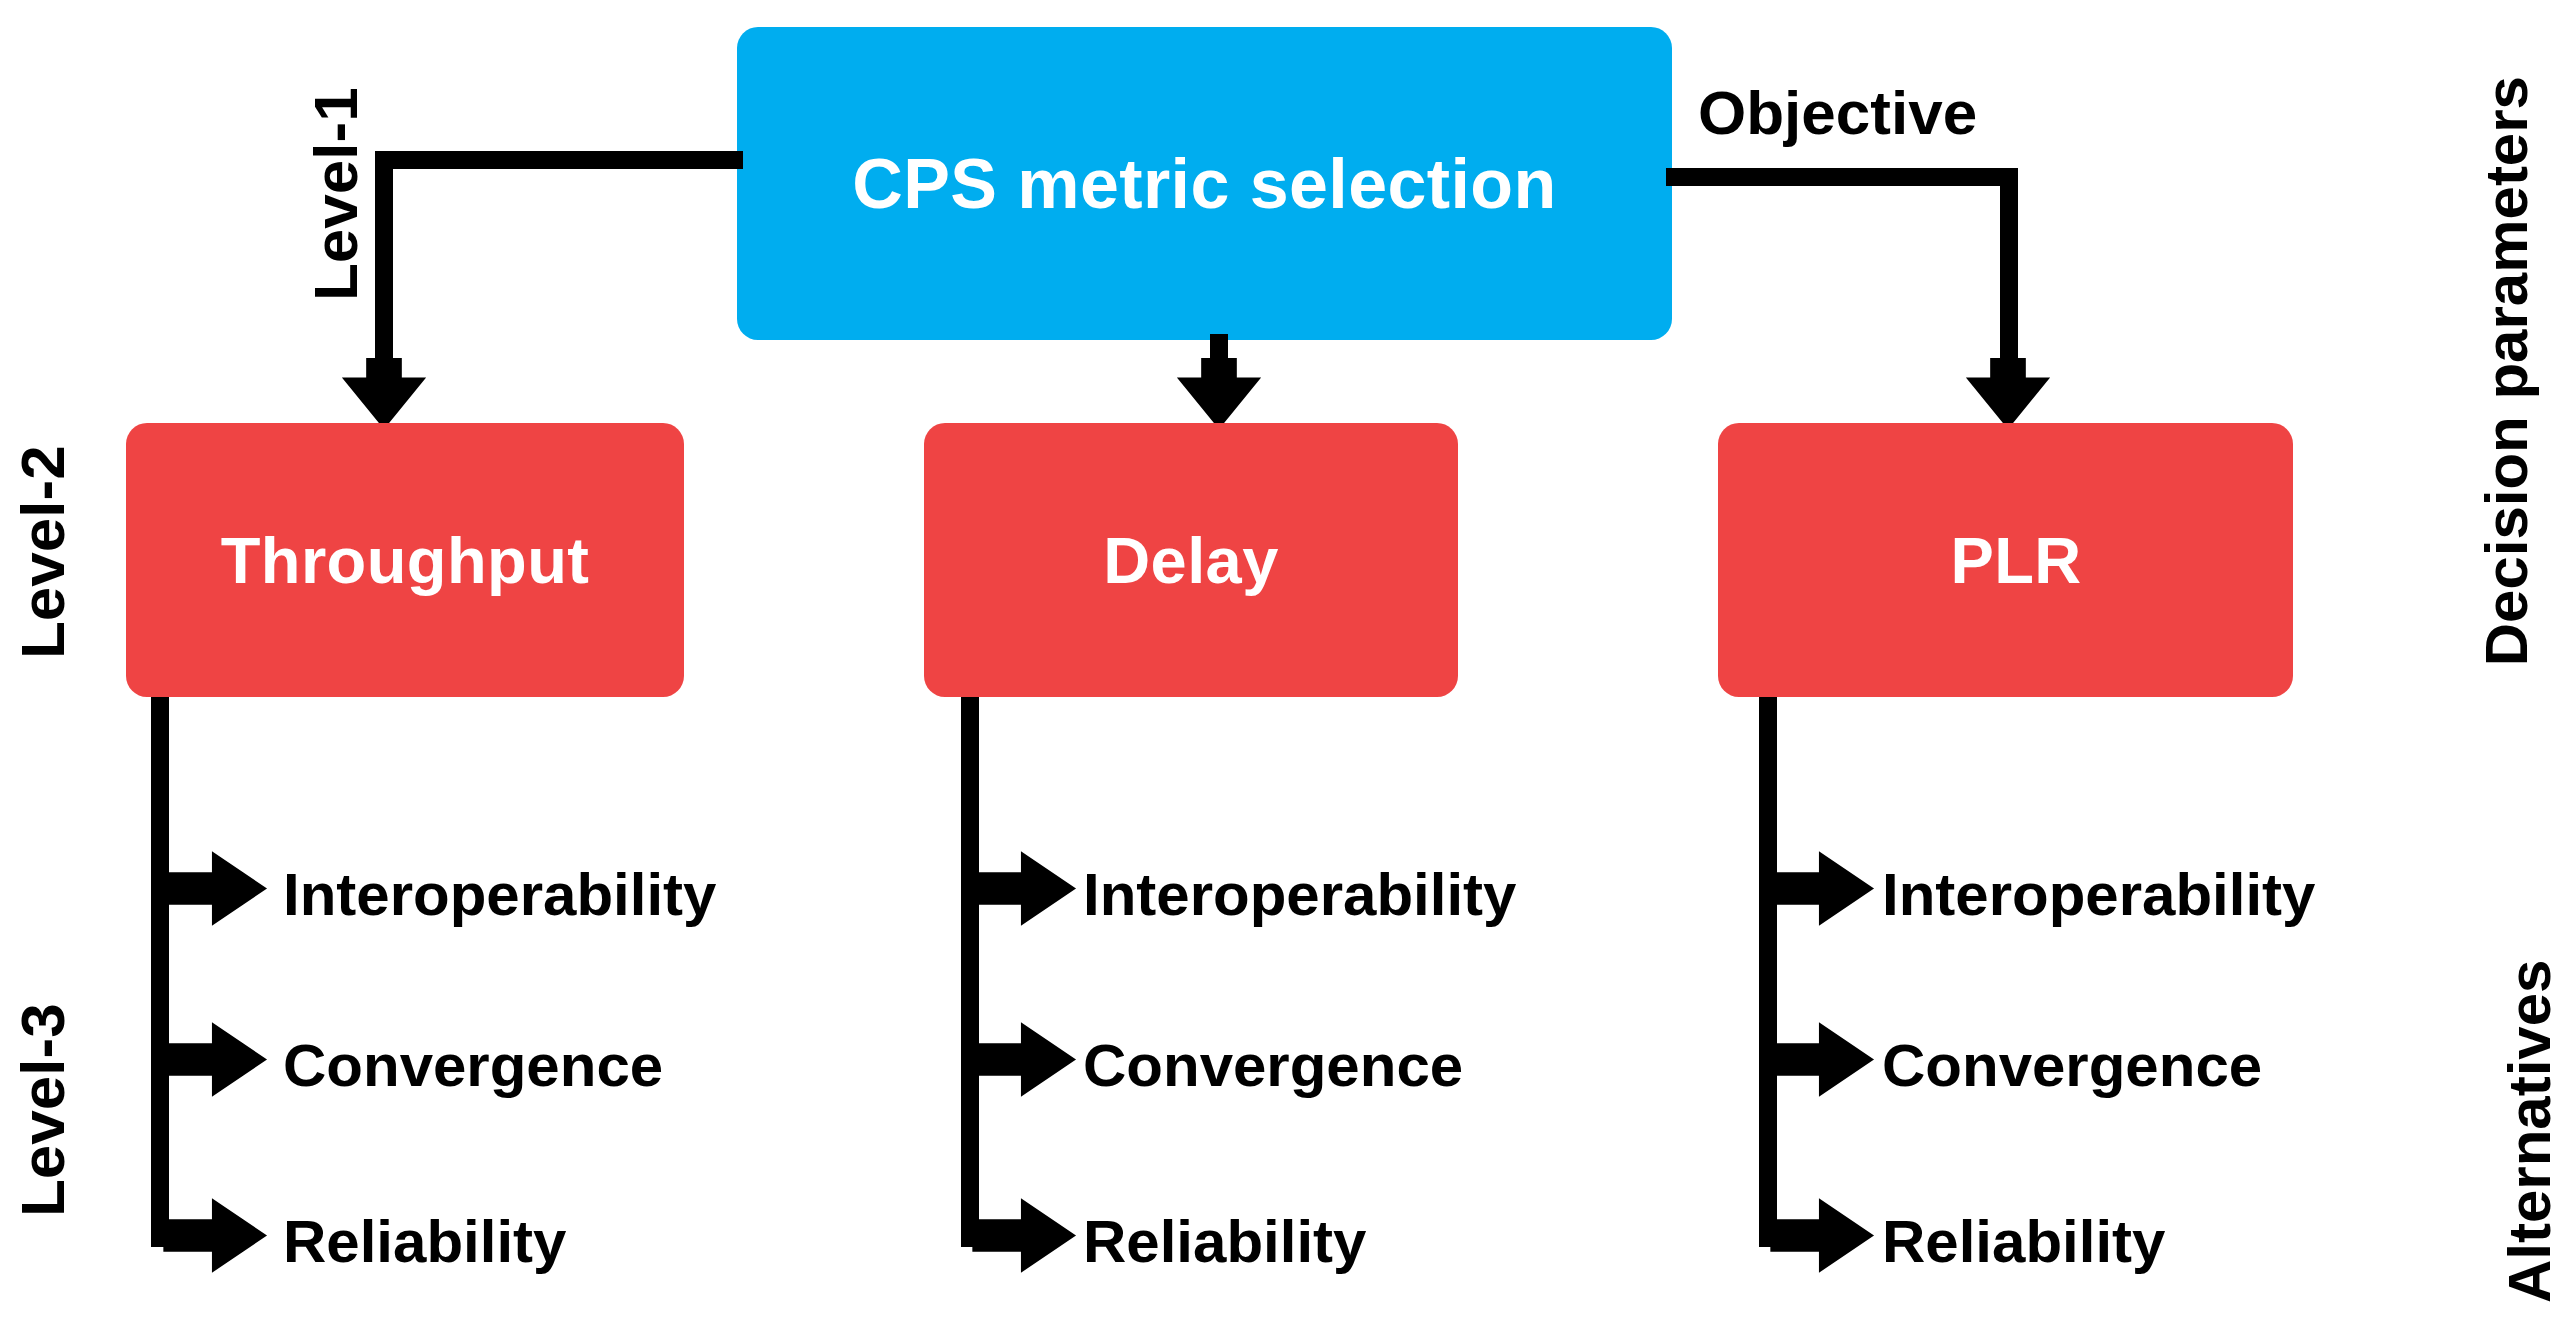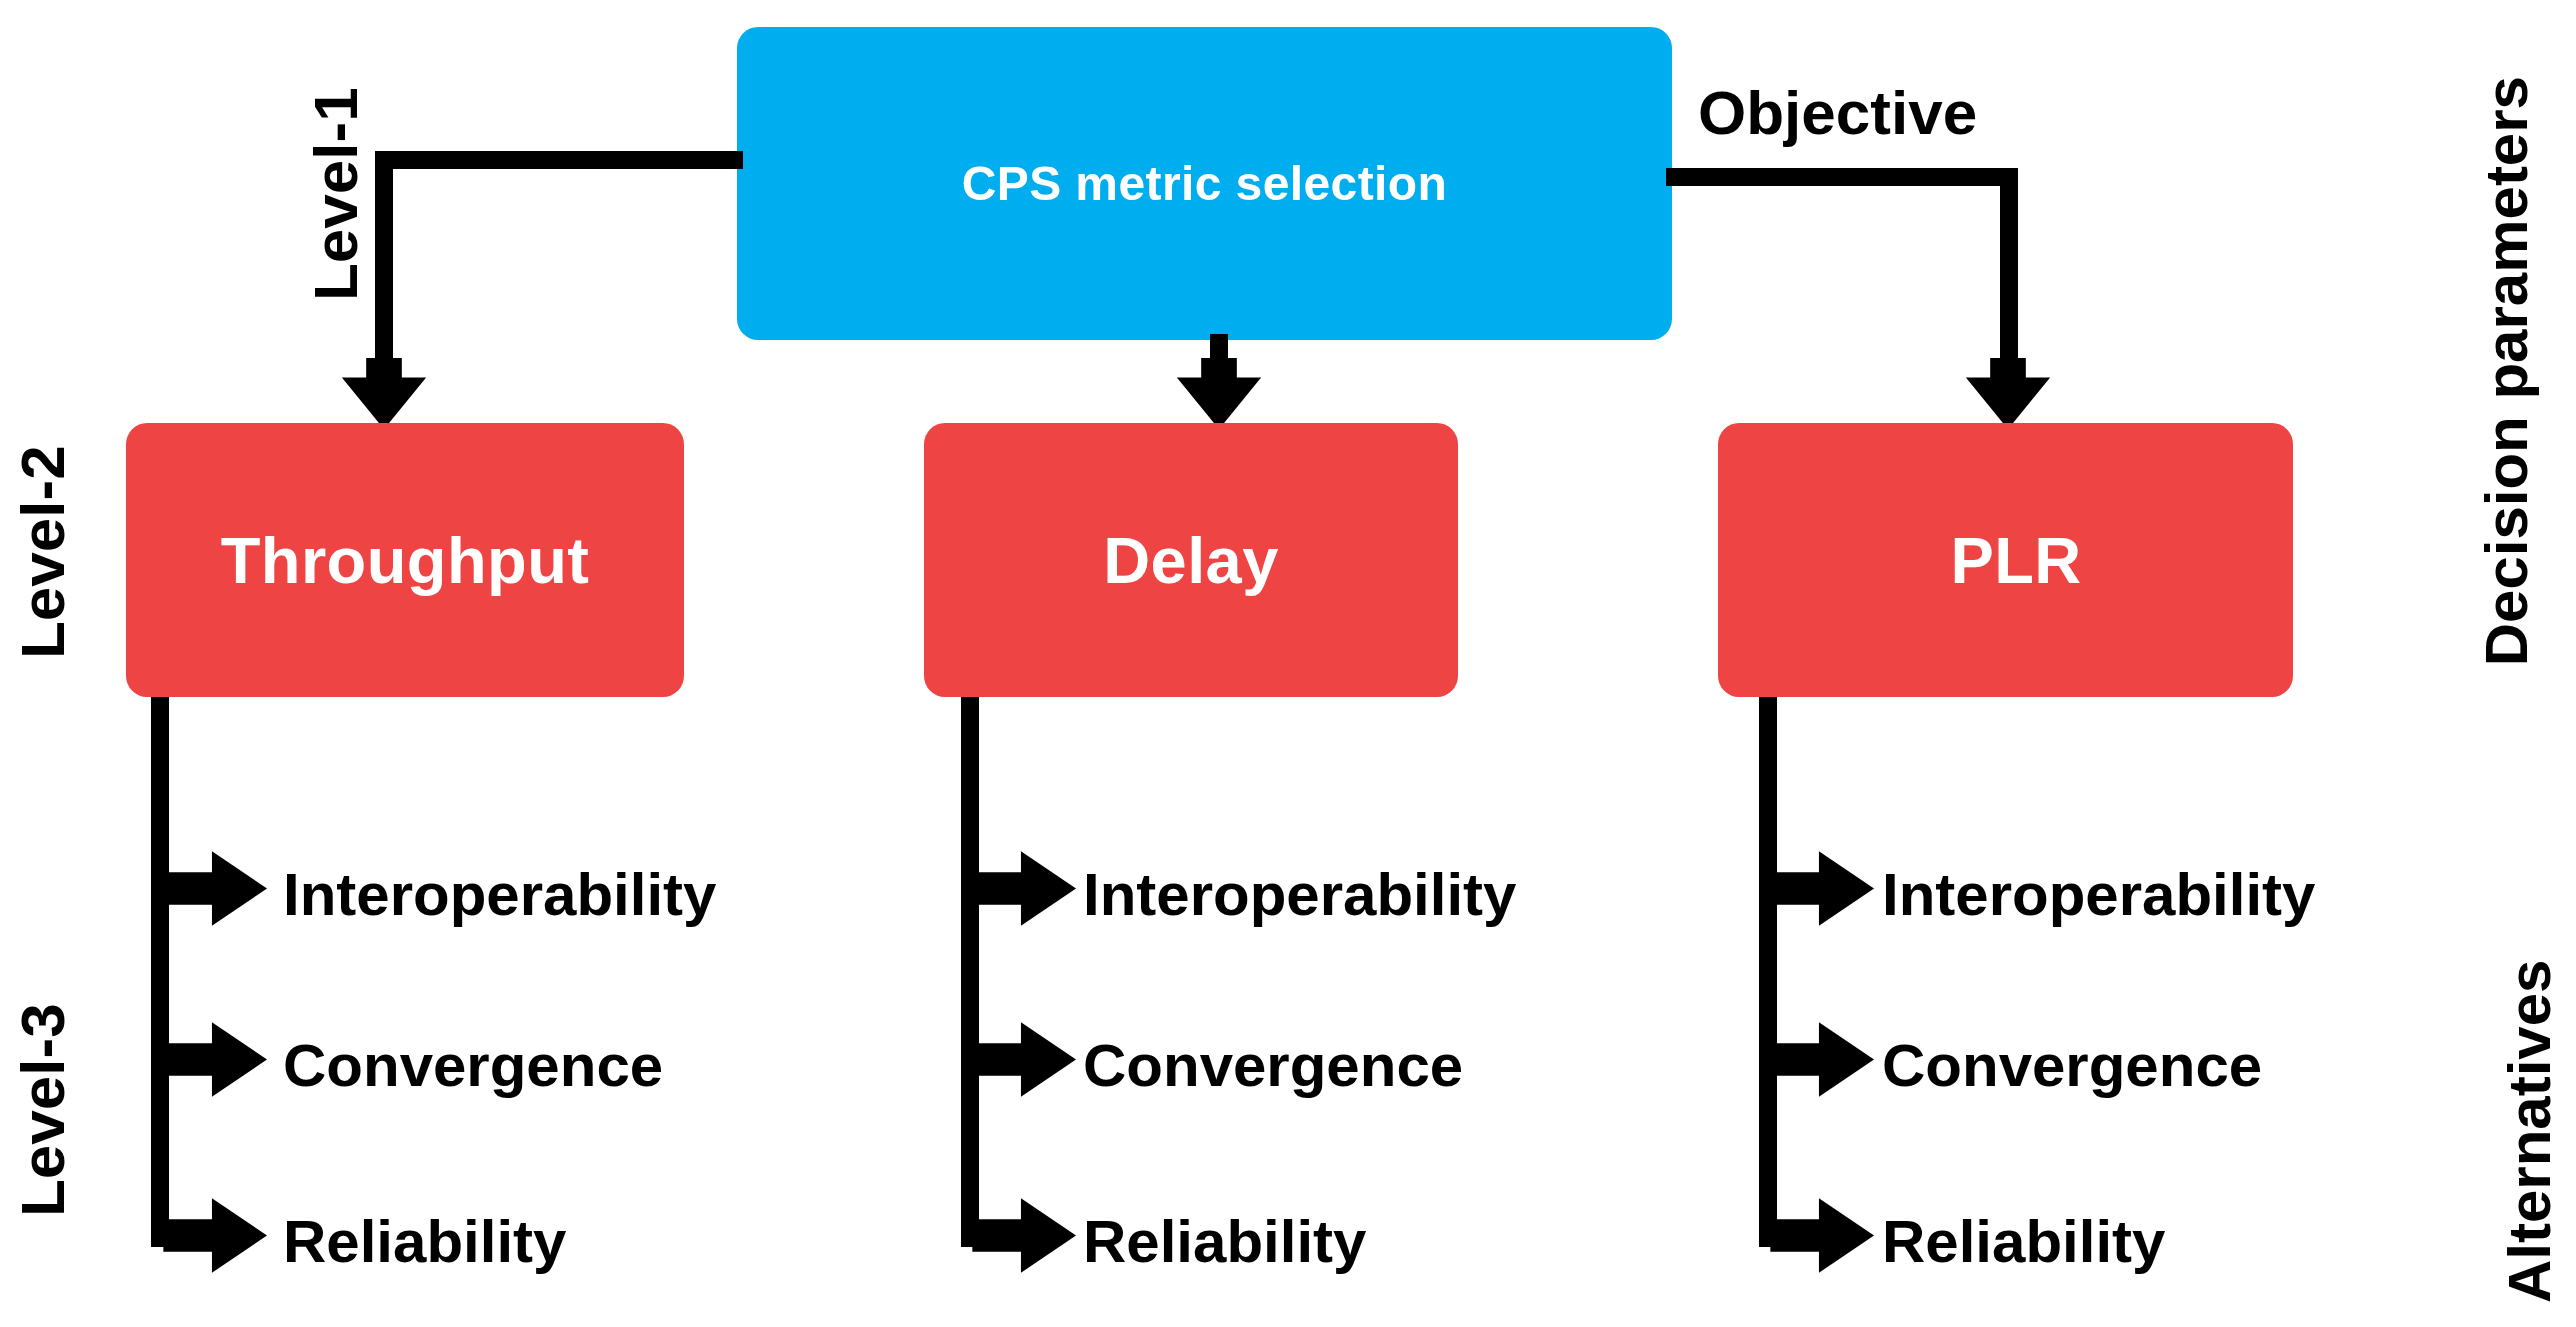--- a/index.html
+++ b/index.html
@@ -31,21 +31,21 @@
     text-align: center;
     line-height: 1;
     user-select: none;
   }
   .objective-box {
     left: 737px;
     top: 27px;
     width: 935px;
     height: 313px;
     background: #00ADEF;
-    font-size: 48px;
+    font-size: 70px;
   }
   .criteria-box {
     top: 423px;
     height: 274px;
     background: #ef4444;
     font-size: 65px;
   }
   .criteria-throughput { left: 126px;  width: 558px; }
   .criteria-delay      { left: 924px; width: 534px; }
   .criteria-plr        { left: 1718px; width: 554px; padding-left: 21px; }

